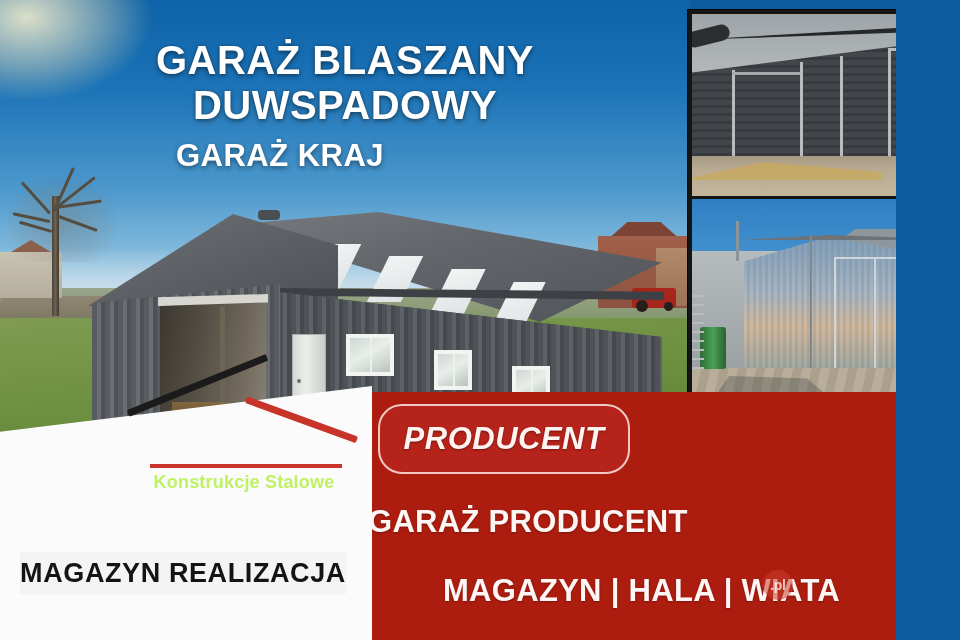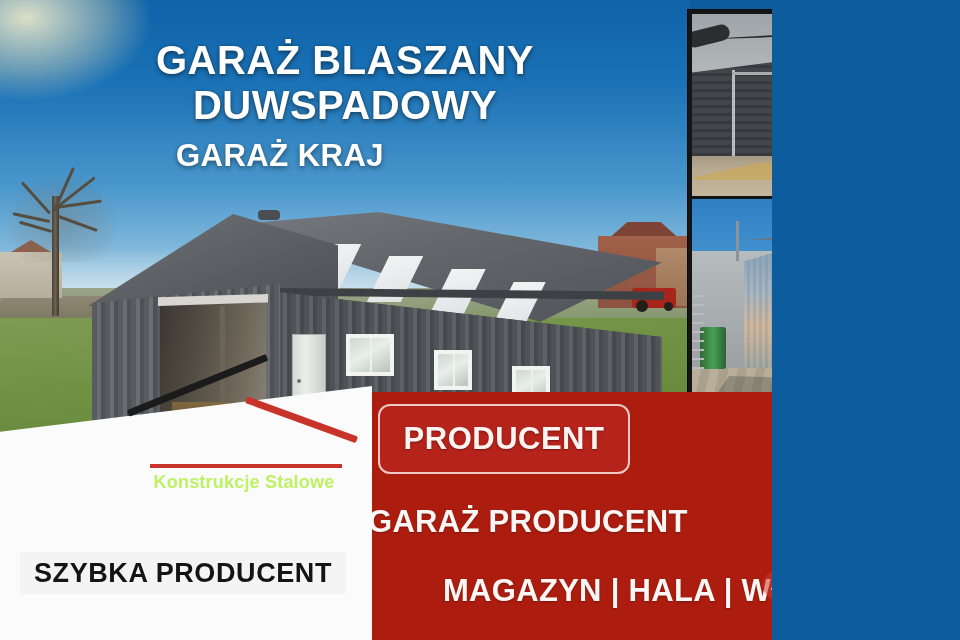--- a/index.html
+++ b/index.html
@@ -2,21 +2,21 @@
 <html><head>
 <meta charset="utf-8">
 <style>
   * { margin:0; padding:0; box-sizing:border-box; }
   html,body { width:960px; height:640px; overflow:hidden; }
   body {
     font-family:"Liberation Sans", sans-serif;
     background:#0d5c9e;
     position:relative;
   }
-  #ad { position:absolute; inset:0; width:772px; height:640px; overflow:hidden; }
+  #ad { position:absolute; inset:0; width:896px; height:640px; overflow:hidden; }
 
   
   .bg-photo { position:absolute; left:0; top:0; width:690px; height:640px; overflow:hidden; }
   .sky {
     position:absolute; left:0; top:0; width:690px; height:300px;
     background:linear-gradient(180deg,#0f63a8 0%,#1b72b6 28%,#4a97cc 62%,#8dc0df 88%,#b9d7e8 100%);
   }
   .horizon-haze {
     position:absolute; left:0; top:248px; width:690px; height:60px;
     background:linear-gradient(180deg,rgba(200,222,236,0) 0%,rgba(206,224,236,.85) 70%,rgba(188,208,222,.9) 100%);
@@ -353,22 +353,22 @@
     font-size:27px; font-weight:bold; color:#141414; letter-spacing:.6px;
   }
 
   
   .red-block {
     position:absolute; left:352px; top:392px; width:608px; height:248px;
     background:#ad1d0f;
   }
   .producent-badge {
     position:absolute; left:378px; top:404px; width:252px; height:70px;
-    background:#b5231a; border:2px solid #f0c9c4; border-radius:12px;
-    display:flex; align-items:center; justify-content:center;
+    background:#b5231a; border:2px solid #f0c9c4; border-radius:24px;
+    display:flex; align-items:center; justify-content:center;font-style:italic;
   }
   .producent-badge span {
     font-size:31px; font-weight:bold; color:#fdf4f2; letter-spacing:.5px;
     text-shadow:0 1px 2px rgba(0,0,0,.35);
   }
   .line-garaz {
     position:absolute; left:368px; top:500px; width:330px; height:44px;
     display:flex; align-items:center;
     font-size:31px; font-weight:bold; color:#fdf6f4; letter-spacing:.3px;
     text-shadow:0 1px 2px rgba(0,0,0,.3);
@@ -537,20 +537,20 @@
   <div class="logo-block">
     <div class="logo-roof">
       <div class="logo-roof-black"></div>
       <div class="logo-roof-red"></div>
     </div>
     <div class="logo-underline"></div>
     <div class="logo-sub">Konstrukcje Stalowe</div>
   </div>
 
   <div class="fast-badge">
-    <span>SZYBKA PRODUCENT</span>
+    <span>MAGAZYN REALIZACJA</span>
   </div>
 
   <div class="watermark">
     <span class="wm-pl">.pl</span>
   </div>
 
 </div>
 
 </body></html>

